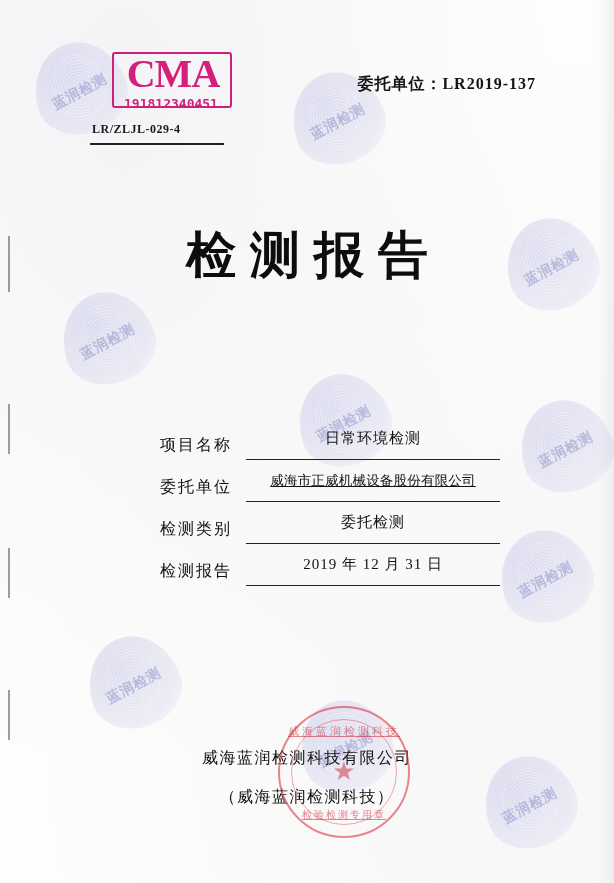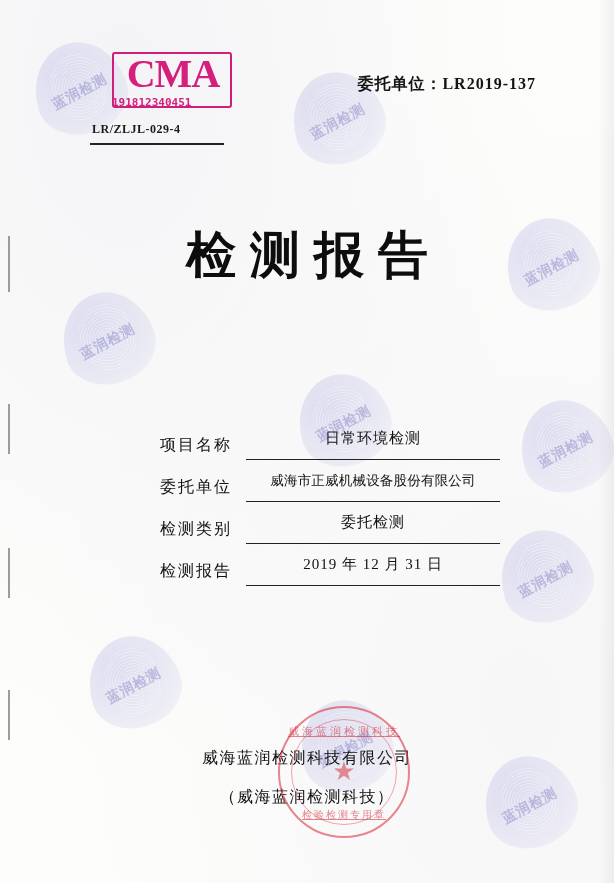--- a/index.html
+++ b/index.html
@@ -103,23 +103,23 @@
     font-size: 40px;
     line-height: 48px;
     color: #d4207c;
     letter-spacing: -1px;
   }
   .cma .num {
     position: absolute;
     left: 8px;
     top: 44px;
     width: 118px;
-    text-align: left;
+    text-align: center;
     font-family: "DejaVu Sans Mono", monospace;
-    font-size: 11px;
+    font-size: 13px;
     font-weight: 700;
     color: #d4207c;
     letter-spacing: 0px;
   }
 
   .doc-code {
     position: absolute;
     left: 92px;
     top: 122px;
     font-family: "Liberation Serif", serif;
@@ -188,20 +188,21 @@
     text-align: center;
     font-size: 15px;
     color: #111;
     letter-spacing: 1px;
     padding-bottom: 11px;
     white-space: nowrap;
   }
   .field-value.small {
     font-size: 13.5px;
     letter-spacing: 0.2px;
+    text-decoration: underline;
   }
 
   
   .footer {
     position: absolute;
     left: 0;
     right: 0;
     top: 748px;
     text-align: center;
   }

